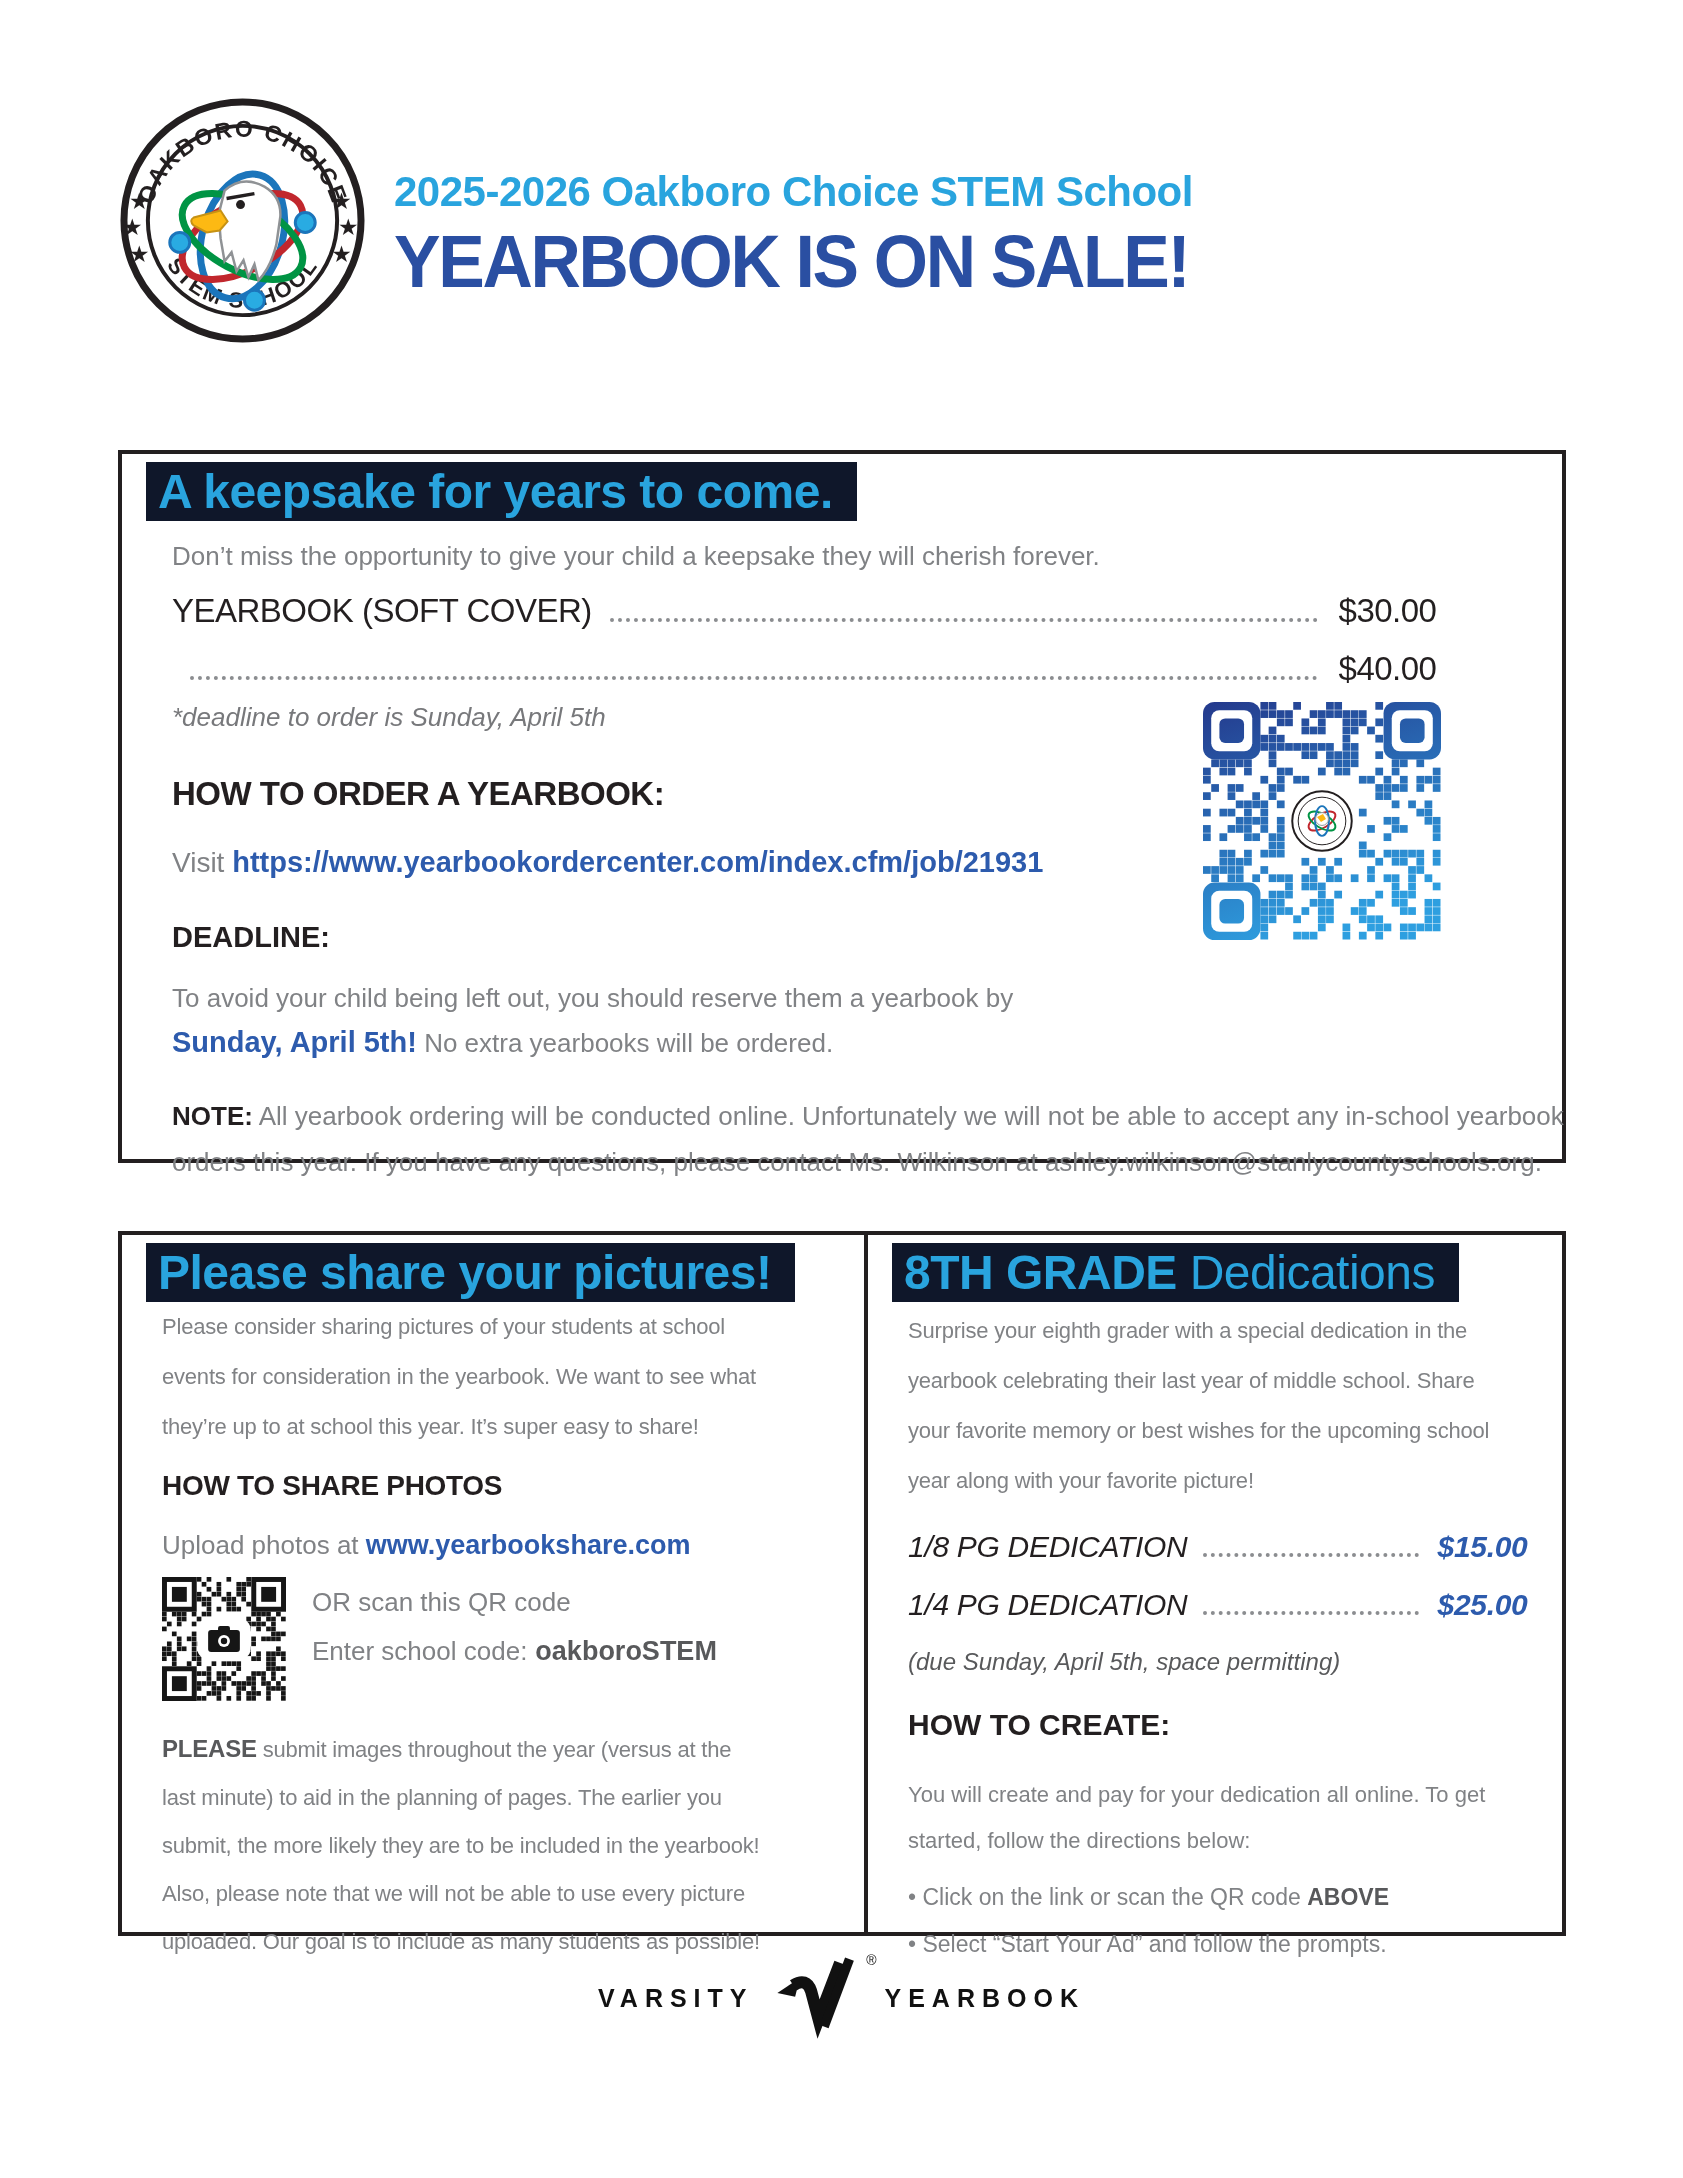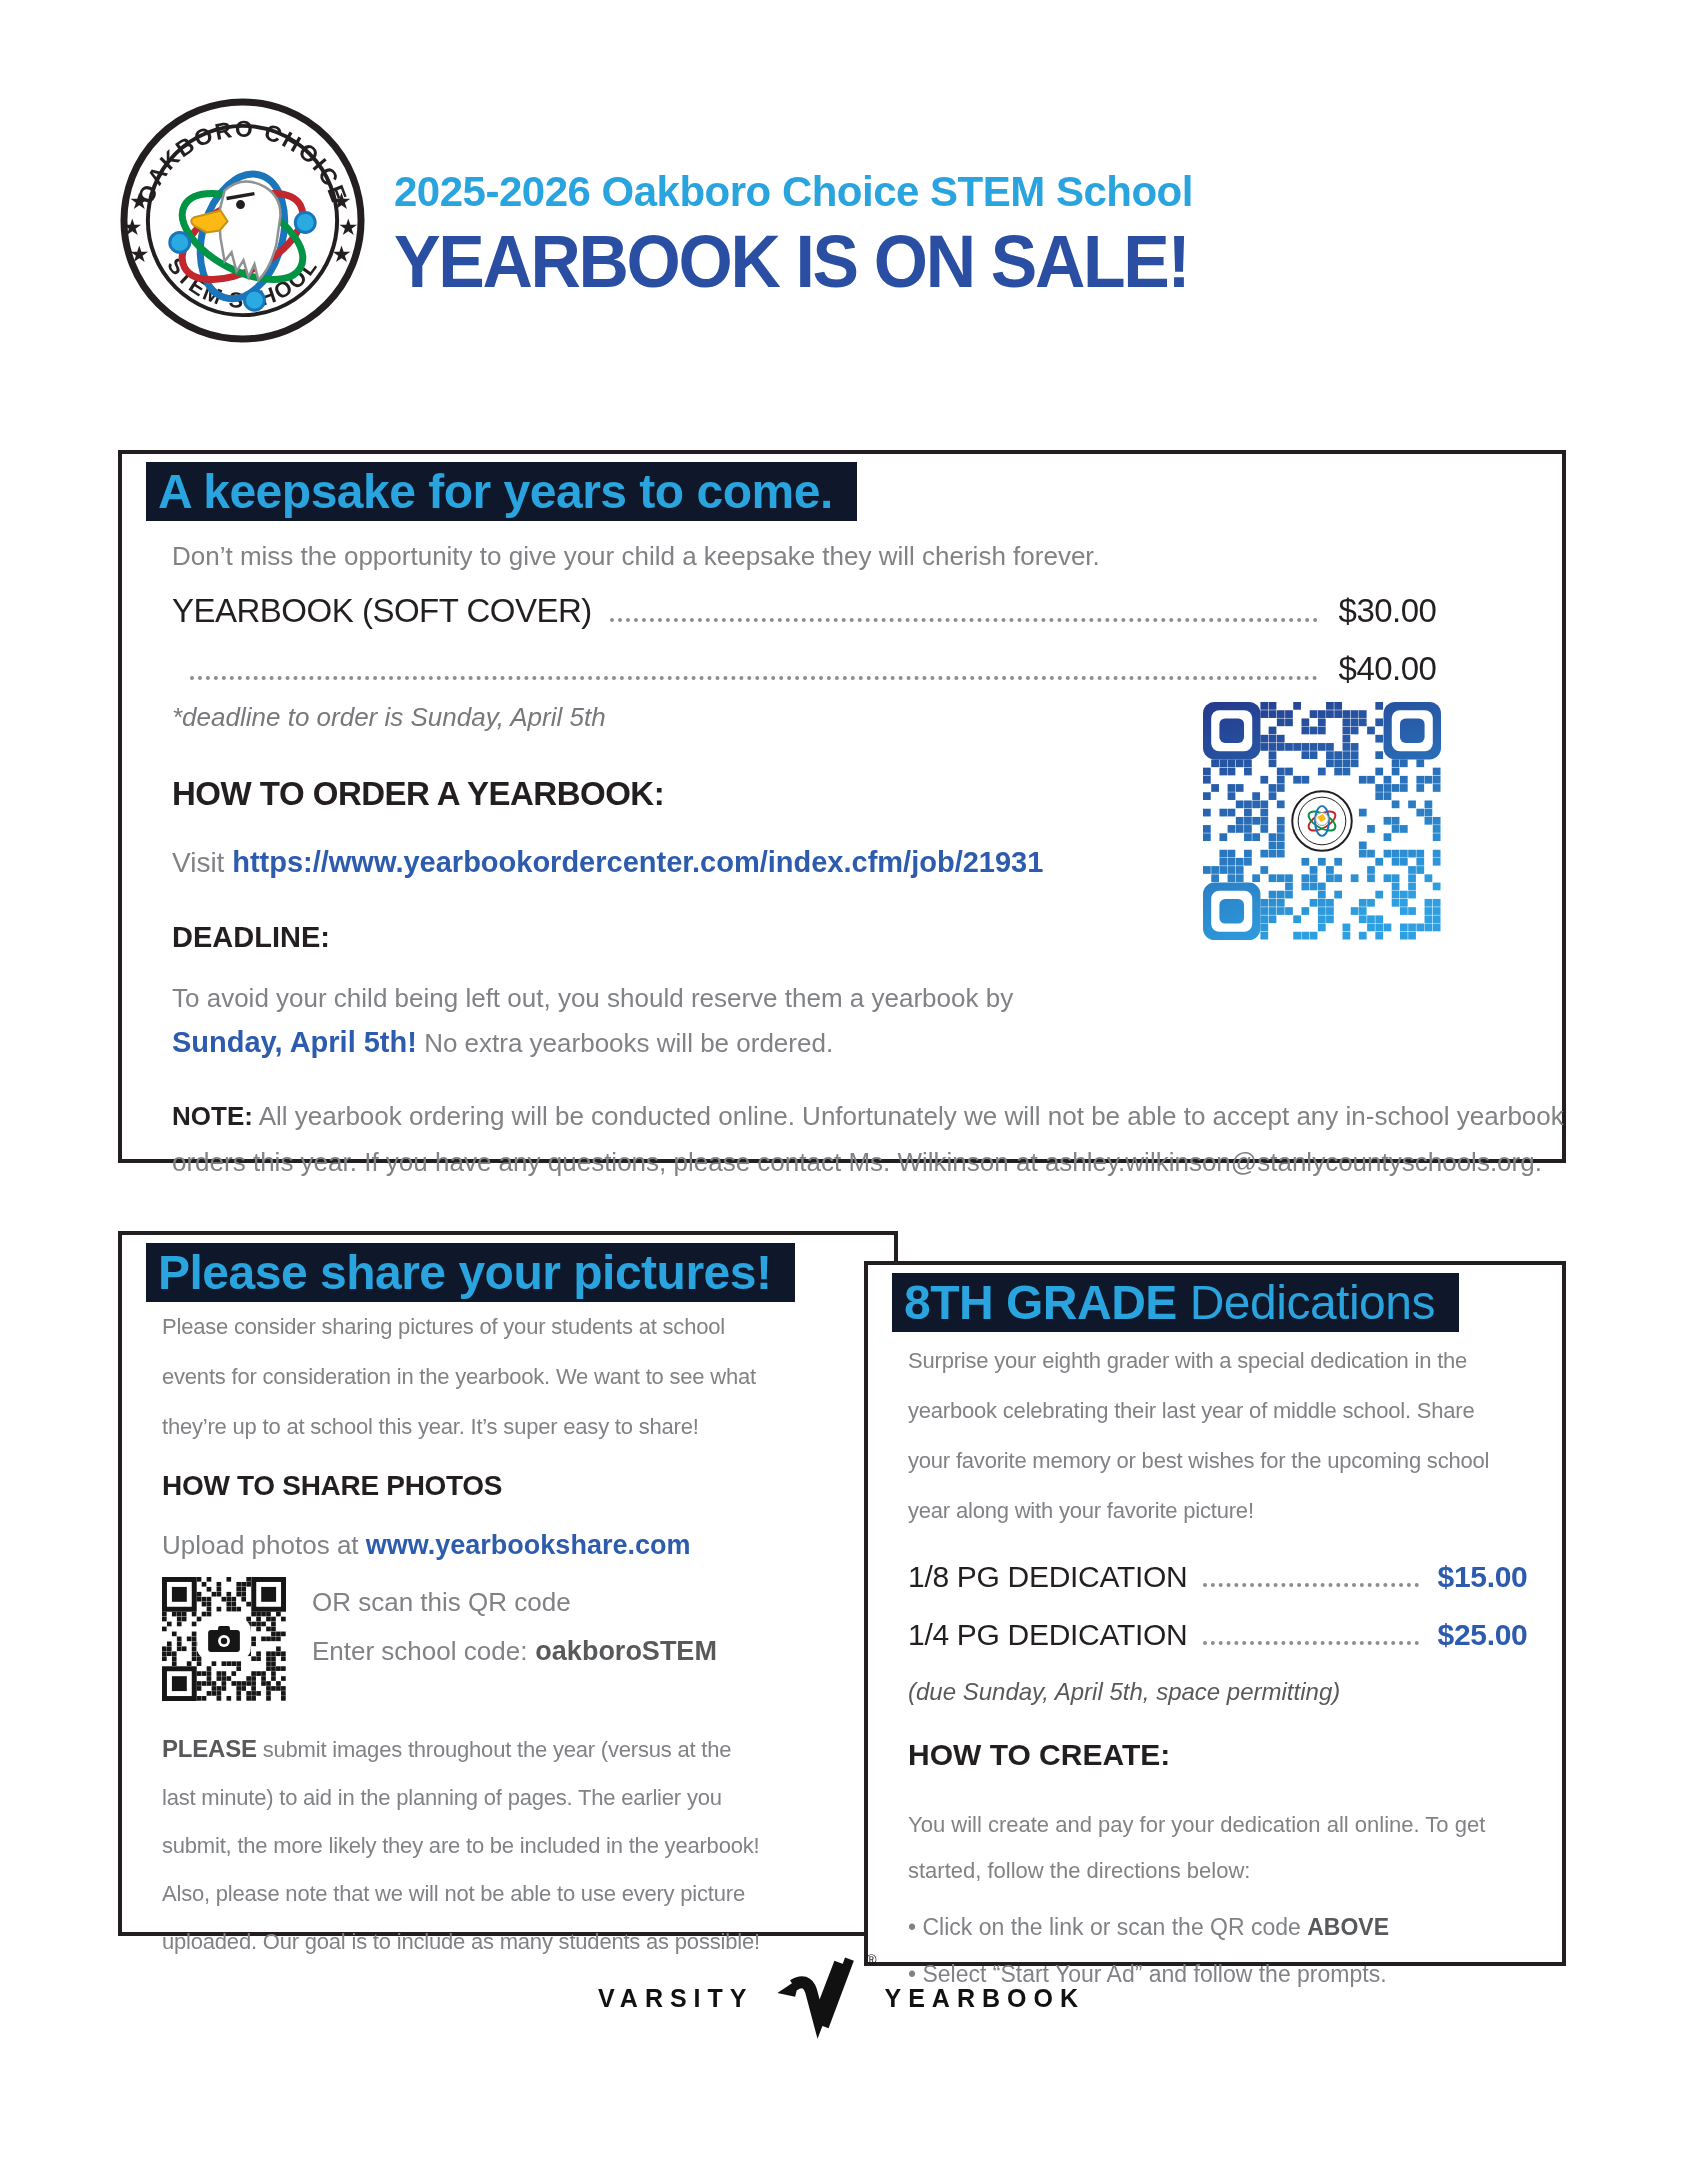--- a/index.html
+++ b/index.html
@@ -21,21 +21,21 @@
   .school-line{font-size:42px;font-weight:bold;color:var(--lightblue);letter-spacing:-0.5px;white-space:nowrap;}
   .main-title{margin:2px 0 0;font-size:75px;font-weight:800;color:var(--darkblue);letter-spacing:-2.5px;transform:scaleX(0.93);transform-origin:left;white-space:nowrap;}
 
   
   .box{position:absolute;border:4px solid var(--ink);background:#fff;}
   .box-title{position:absolute;top:-32px;left:24px;background:#0f172a;padding:0 24px 0 12px;
              font-size:48px;font-weight:bold;color:var(--lightblue);line-height:59px;white-space:nowrap;letter-spacing:-0.5px;}
   .box-title .thin{font-weight:400;}
   #box-keepsake{left:118px;top:450px;width:1448px;height:713px;}
   #box-share{left:118px;top:1231px;width:780px;height:705px;}
-  #box-dedications{left:864px;top:1261px;width:702px;height:705px;}
+  #box-dedications{left:864px;top:1231px;width:702px;height:705px;}
 
   p{margin:0;}
   .pre{white-space:pre;}
 
   
   .keepsake-inner{padding:87px 40px 8px 50px;position:relative;height:100%;}
   .k-intro{font-size:26px;color:var(--gray);}
   .price-row{display:flex;align-items:baseline;width:1269px;margin-top:20px;font-size:33px;letter-spacing:-0.5px;}
   .price-row .leader{flex:1;border-bottom:4px dotted #8b8d90;margin:0 16px 0 18px;align-self:flex-end;transform:translateY(-8px);}
   .pr-value{min-width:107px;text-align:center;}
@@ -60,21 +60,21 @@
   .qr-row{display:flex;margin-top:16px;gap:26px;}
   .qr-share{width:124px;height:124px;flex:0 0 auto;}
   .qr-captions{font-size:26px;color:var(--gray);padding-top:10px;}
   .qr-cap2{margin-top:18px;}
   .school-code{font-weight:bold;color:var(--darkgray);font-size:27px;margin-left:8px;}
   .please-p{margin-top:24px;font-size:22px;color:var(--gray);line-height:48px;letter-spacing:-0.2px;}
   .please-p strong{color:var(--darkgray);font-size:24px;}
 
   
   .ded-inner{padding:71px 26px 0 40px;height:100%;}
-  .d-price-row{display:flex;align-items:baseline;margin-top:24px;font-size:30px;letter-spacing:-0.3px;width:624px;}
+  .d-price-row{display:flex;align-items:baseline;margin-top:24px;font-size:30px;letter-spacing:-0.3px;width:624px;font-style:italic;}
   .d-price-row .leader{flex:1;border-bottom:4px dotted #8b8d90;margin:0 14px 0 16px;align-self:flex-end;transform:translateY(-7px);}
   .d-price-row .pr-value{font-weight:bold;color:var(--linkblue);min-width:99px;}
   .d-due{font-style:italic;color:var(--darkgray);font-size:24px;margin-top:26px;}
   .d-h3{font-size:30px;font-weight:bold;margin-top:32px;}
   .d-text{margin-top:6px;font-size:22px;color:var(--gray);line-height:46px;}
   .bullet{margin-top:20px;font-size:23px;color:var(--gray);}
   .bullet::before{content:"• ";color:var(--gray);}
   .bullet strong{color:var(--darkgray);}
 
   

